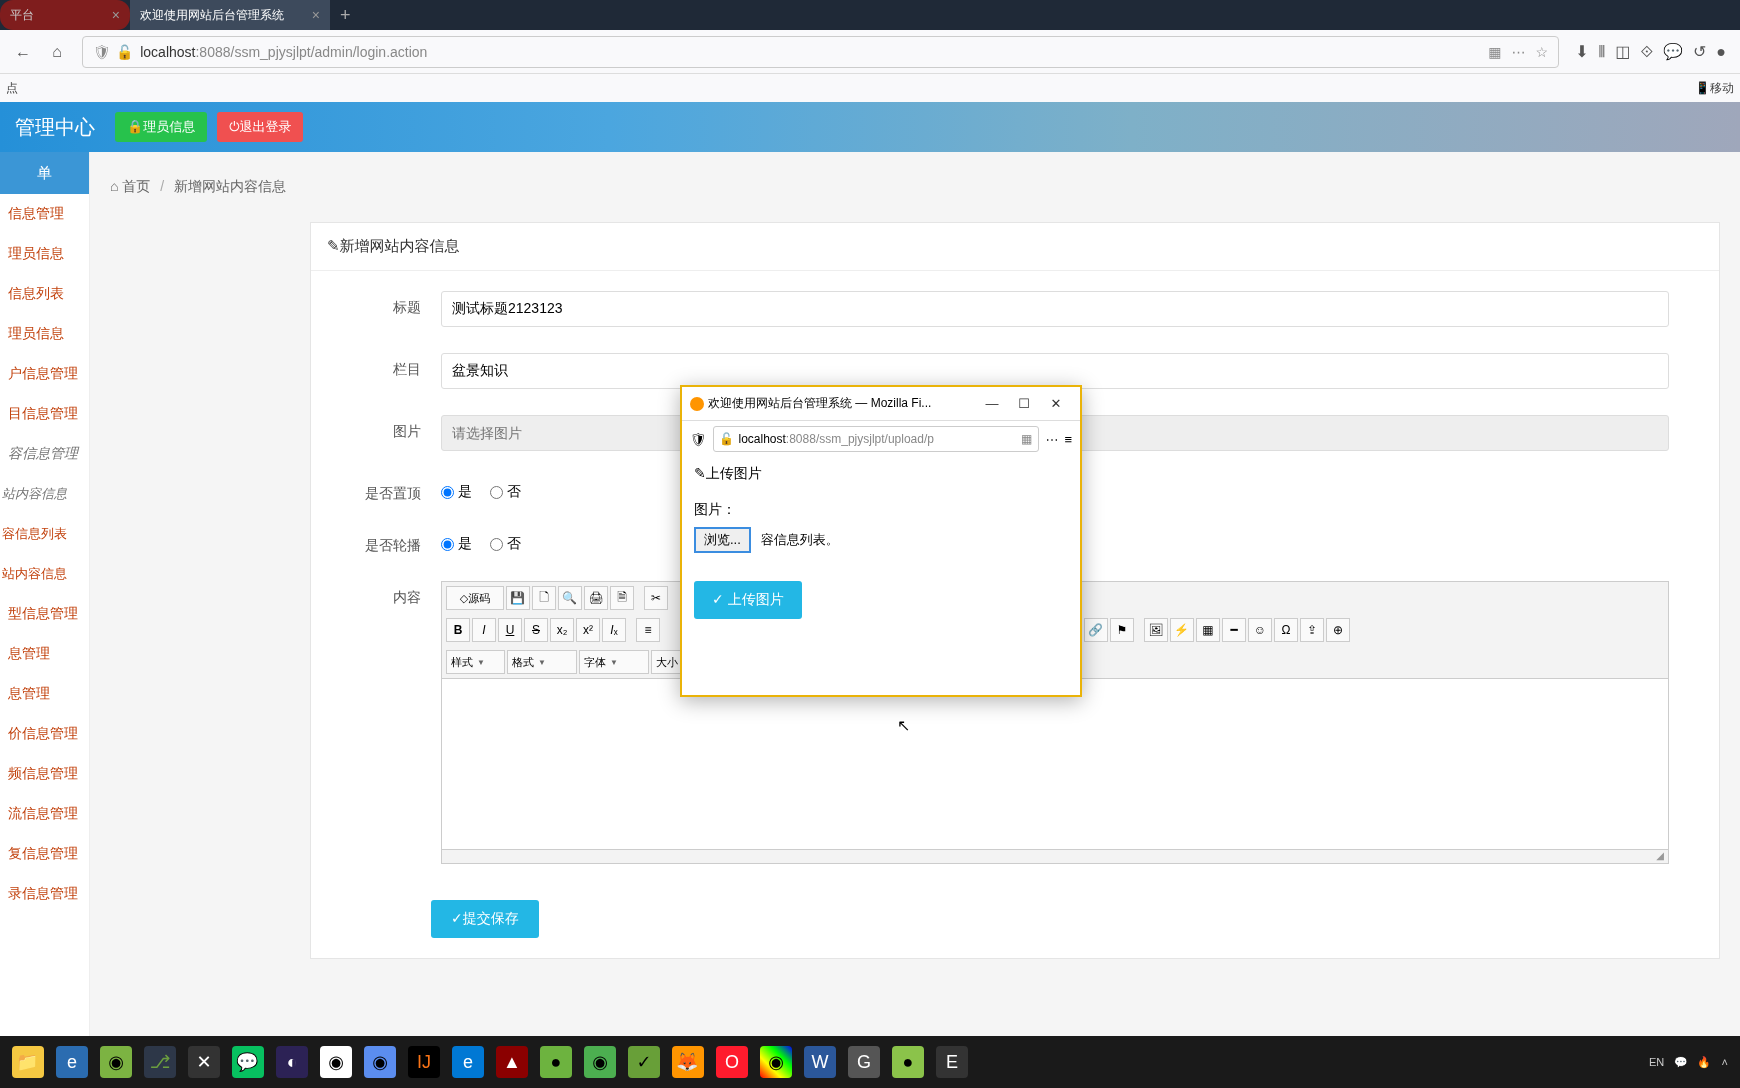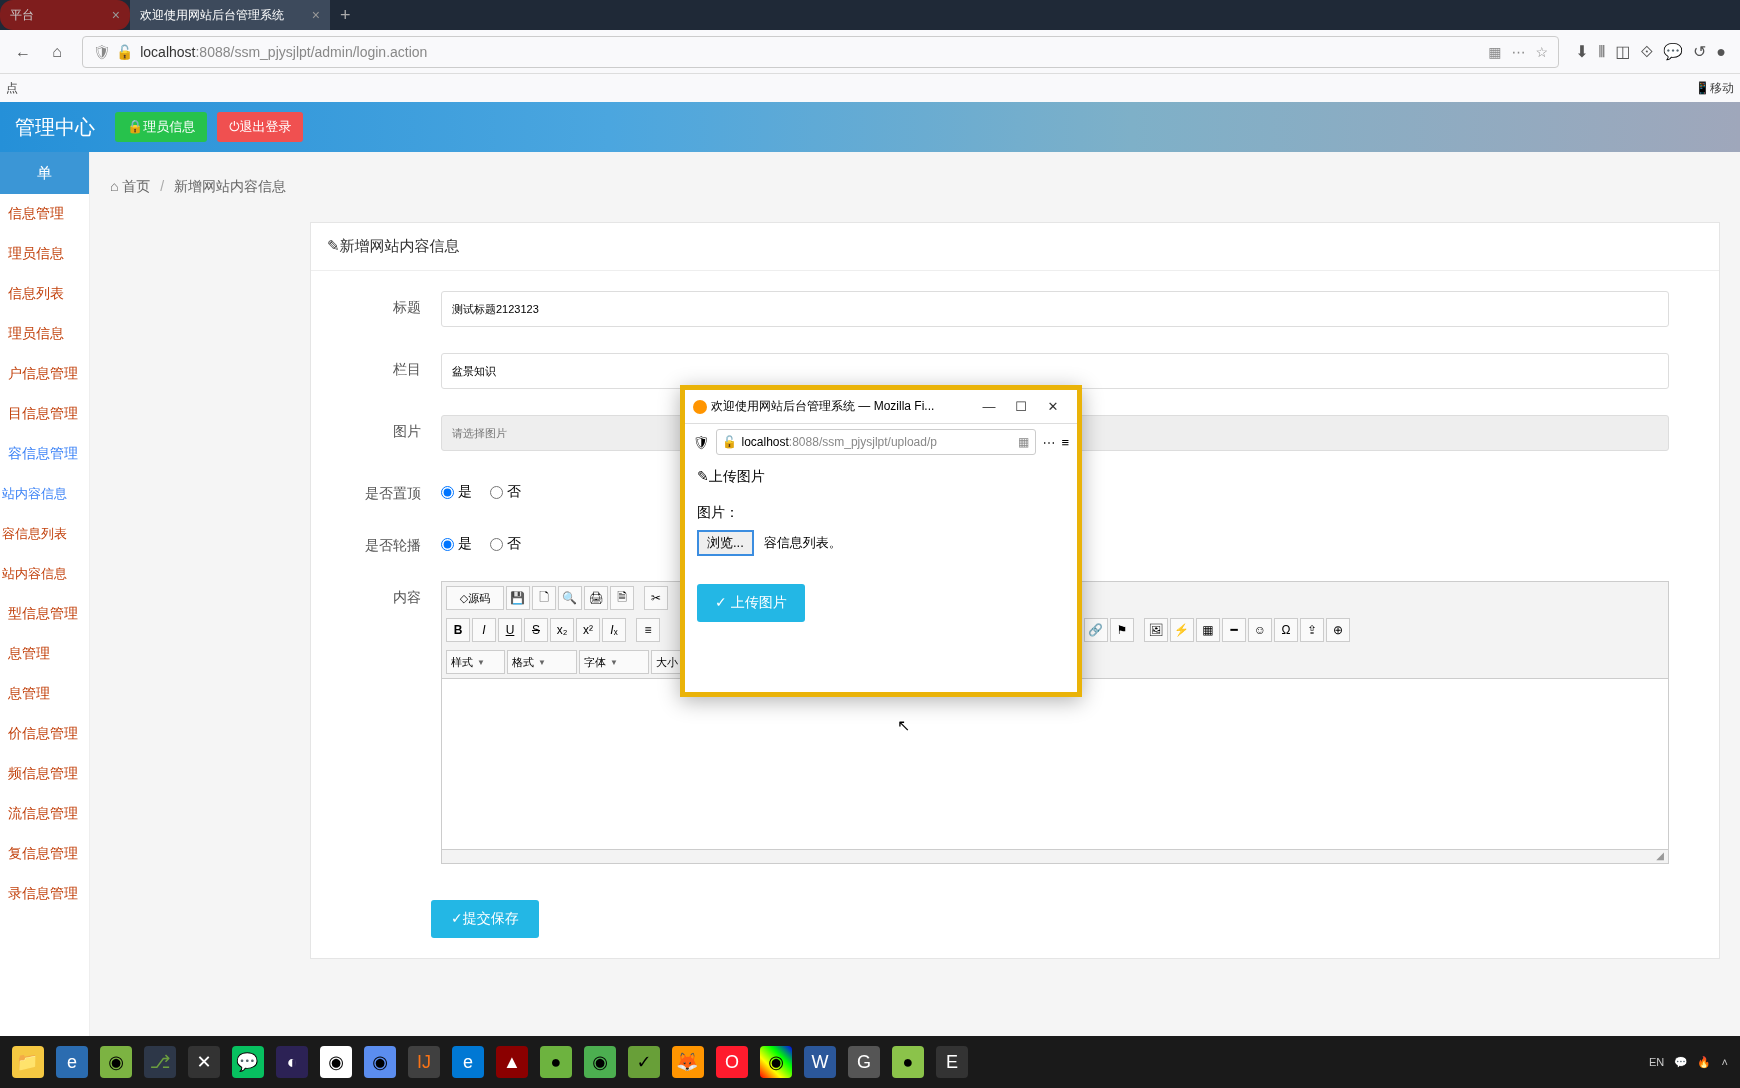--- a/index.html
+++ b/index.html
@@ -26,50 +26,50 @@
 .header-title { font-size: 20px; margin-right: 20px; }
 .btn-green { background: #27c24c; color: #fff; border: none; padding: 6px 12px; border-radius: 3px; font-size: 13px; margin-right: 10px; }
 .btn-red { background: #f05050; color: #fff; border: none; padding: 6px 12px; border-radius: 3px; font-size: 13px; }
 
 
 .main { display: flex; height: calc(100% - 154px); }
 .sidebar { width: 90px; background: #fff; border-right: 1px solid #eee; }
 .side-head { background: #3b96d6; color: #fff; height: 42px; display: flex; align-items: center; justify-content: center; font-size: 15px; }
 .side-item { height: 40px; display: flex; align-items: center; padding-left: 8px; font-size: 14px; color: #c2410c; cursor: pointer; }
 .side-item.sub { padding-left: 2px; font-size: 13px; }
-.side-item.active { color: #3b82f6; }
+.side-item.active { color: #737373; font-style: italic; }
 .content { flex: 1; background: #f5f5f5; overflow: auto; }
 .breadcrumb { padding: 26px 20px; font-size: 14px; color: #666; }
 .breadcrumb .sep { margin: 0 6px; color: #aaa; }
 .panel { background: #fff; margin: 0 20px 20px 220px; border: 1px solid #e5e5e5; }
 .panel-title { padding: 14px 16px; font-size: 15px; color: #333; border-bottom: 1px solid #eee; }
 .form { padding: 20px 50px; }
 .form-row { display: flex; margin-bottom: 26px; align-items: flex-start; }
 .form-label { width: 60px; text-align: right; font-size: 14px; color: #555; padding-top: 8px; margin-right: 20px; }
 .form-field { flex: 1; }
-.form-input { width: 100%; height: 36px; border: 1px solid #ddd; border-radius: 3px; padding: 0 10px; font-size: 11px; }
+.form-input { width: 100%; height: 36px; border: 1px solid #ddd; border-radius: 3px; padding: 0 10px; font-size: 14px; }
 .form-input.disabled { background: #eee; color: #999; }
 .error-text { color: #e33; font-size: 13px; margin-top: 4px; }
 .radio-group { display: flex; gap: 18px; padding-top: 6px; font-size: 14px; }
 .radio-group label { display: flex; align-items: center; gap: 4px; }
 
 
 .editor { border: 1px solid #ccc; }
 .ed-toolbar { background: #f3f3f3; border-bottom: 1px solid #ccc; padding: 4px; display: flex; flex-wrap: wrap; gap: 2px; }
 .ed-btn { width: 24px; height: 24px; border: 1px solid #ccc; background: #fafafa; display: flex; align-items: center; justify-content: center; font-size: 12px; cursor: pointer; }
 .ed-btn.wide { width: 58px; font-size: 11px; }
 .ed-sel { height: 24px; border: 1px solid #ccc; background: #fafafa; font-size: 11px; padding: 0 4px; display: flex; align-items: center; gap: 4px; }
 .ed-sel::after { content: "▼"; font-size: 8px; color: #666; }
 .ed-sep { width: 6px; }
 .ed-content { height: 170px; background: #fff; }
 .ed-resize { height: 14px; background: #f3f3f3; border-top: 1px solid #ccc; text-align: right; padding-right: 4px; font-size: 10px; color: #999; }
 .submit-btn { background: #23b7e5; color: #fff; border: none; padding: 10px 20px; border-radius: 3px; font-size: 14px; margin-left: 70px; margin-top: 10px; }
 
 
-.popup { position: absolute; left: 680px; top: 385px; width: 402px; height: 312px; background: #fff; border: 5px solid #eab308; box-shadow: 0 4px 20px rgba(0,0,0,0.3); z-index: 100; }
+.popup { position: absolute; left: 680px; top: 385px; width: 402px; height: 312px; background: #fff; border: 2px solid #eab308; box-shadow: 0 4px 20px rgba(0,0,0,0.3); z-index: 100; }
 .pop-title { height: 34px; display: flex; align-items: center; padding: 0 8px; font-size: 12px; border-bottom: 1px solid #ddd; }
 .pop-title-text { flex: 1; display: flex; align-items: center; gap: 4px; }
 .pop-ico { width: 14px; height: 14px; background: #ff9500; border-radius: 50%; }
 .pop-wbtn { width: 32px; height: 26px; display: flex; align-items: center; justify-content: center; color: #333; font-size: 13px; }
 .pop-url { height: 36px; display: flex; align-items: center; padding: 0 8px; gap: 6px; font-size: 13px; }
 .pop-url-box { flex: 1; border: 1px solid #ccc; border-radius: 3px; height: 26px; display: flex; align-items: center; padding: 0 6px; font-size: 12px; }
 .pop-body { padding: 8px 12px; font-size: 14px; }
 .pop-sec-title { font-size: 14px; margin-bottom: 18px; }
 .file-btn { border: 2px solid #3b8de0; background: #efefef; padding: 2px 8px; font-size: 13px; display: inline-block; }
 .file-txt { font-size: 13px; margin-left: 6px; }
@@ -323,21 +323,21 @@
 <div class="taskbar">
   <div class="tb-ico" style="background:#f5c842">📁</div>
   <div class="tb-ico" style="background:#2b6cb0;color:#fff">e</div>
   <div class="tb-ico" style="background:#7cb342">◉</div>
   <div class="tb-ico" style="background:#2d3748;color:#6b9e3f">⎇</div>
   <div class="tb-ico" style="background:#333;color:#fff">✕</div>
   <div class="tb-ico" style="background:#07c160">💬</div>
   <div class="tb-ico" style="background:#2c2255;color:#fff">◐</div>
   <div class="tb-ico" style="background:#fff">◉</div>
   <div class="tb-ico" style="background:#5b8def">◉</div>
-  <div class="tb-ico" style="background:#404040;color:#f97316">IJ</div>
+  <div class="tb-ico" style="background:#000000;color:#f97316">IJ</div>
   <div class="tb-ico" style="background:#0078d4;color:#fff">e</div>
   <div class="tb-ico" style="background:#8b0000;color:#fff">▲</div>
   <div class="tb-ico" style="background:#6db33f">●</div>
   <div class="tb-ico" style="background:#4caf50">◉</div>
   <div class="tb-ico" style="background:#689f38">✓</div>
   <div class="tb-ico" style="background:#ff9500">🦊</div>
   <div class="tb-ico" style="background:#ff1b2d;color:#fff">O</div>
   <div class="tb-ico" style="background:linear-gradient(45deg,#f00,#ff0,#0f0,#00f)">◉</div>
   <div class="tb-ico" style="background:#2b579a;color:#fff">W</div>
   <div class="tb-ico" style="background:#555;color:#fff">G</div>

